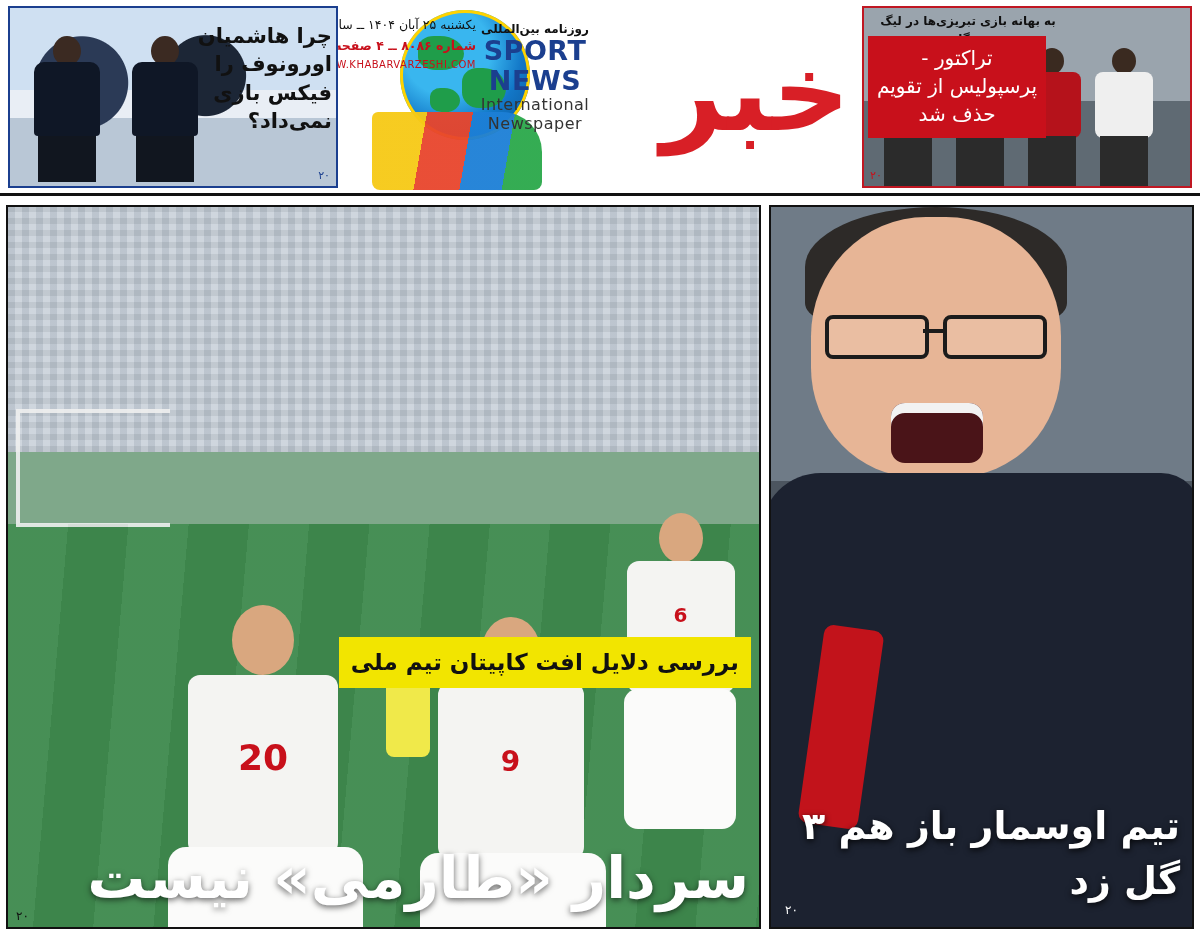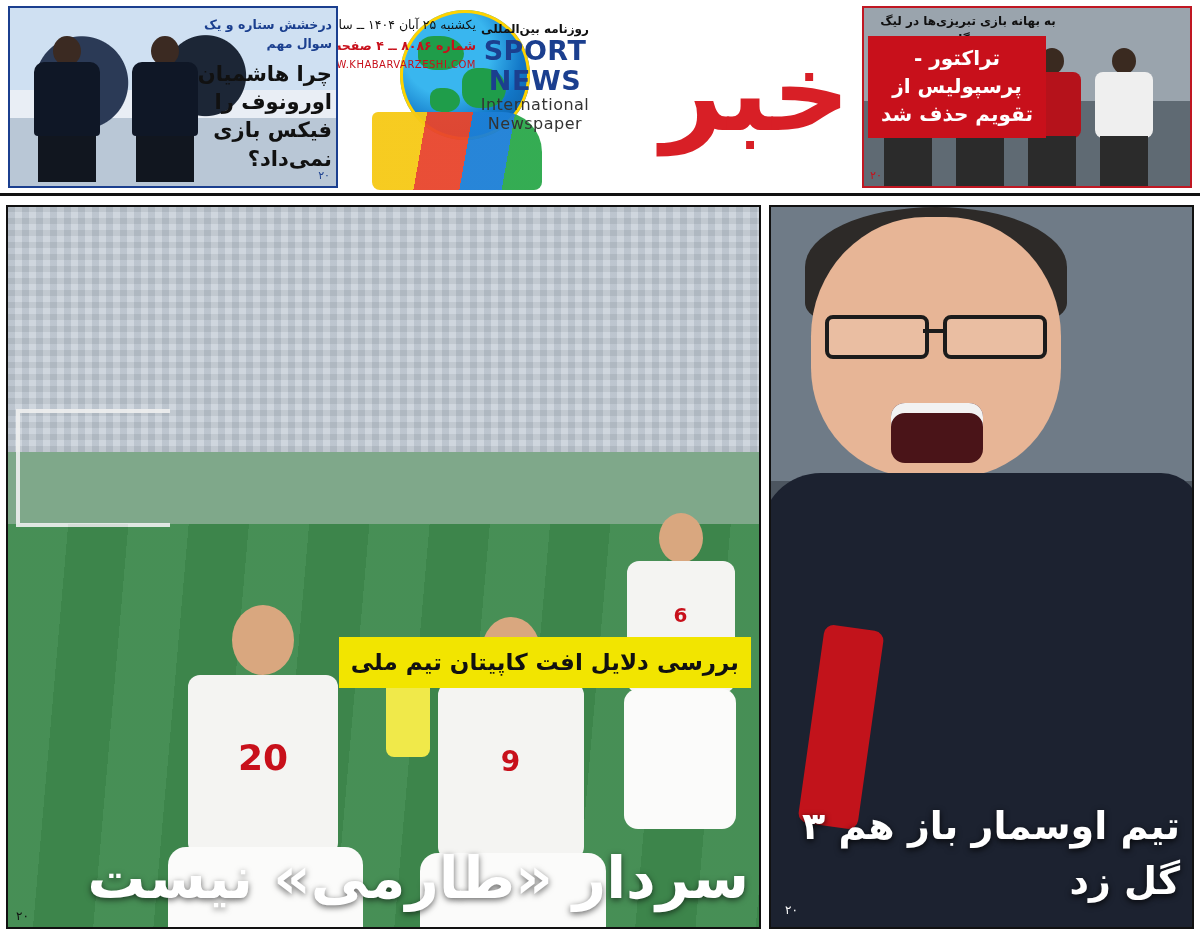--- a/index.html
+++ b/index.html
@@ -51,21 +51,21 @@
     width:58px;height:66px;border-radius:8px;}
   .pr-fig .legs{position:absolute;left:50%;top:90px;transform:translateX(-50%);
     width:48px;height:50px;background:#2b2b2b;}
   .pr-fig.r1{left:6px;} .pr-fig.r1 .torso{background:#b5121b;}
   .pr-fig.r2{left:78px;} .pr-fig.r2 .torso{background:#e8e8e8;}
   .pr-fig.r3{left:150px;} .pr-fig.r3 .torso{background:#b5121b;}
   .pr-fig.r4{left:222px;} .pr-fig.r4 .torso{background:#efefef;}
   .promo-right .redbox{position:absolute;left:4px;top:28px;width:178px;
     background:#c8101b;color:#fff;padding:8px 8px 10px;box-sizing:border-box;
     text-align:center;direction:rtl;}
-  .promo-right .redbox .hl{font-size:20px;font-weight:bold;line-height:1.4;}
+  .promo-right .redbox .hl{font-size:20px;font-weight:normal;line-height:1.4;}
   .promo-right .toptxt{position:absolute;left:6px;top:4px;width:196px;text-align:center;
     direction:rtl;font-size:12px;color:#111;font-weight:bold;line-height:1.5;}
   .promo-right .pgnum{position:absolute;left:6px;bottom:4px;font-size:11px;color:#c8101b;}
 
   
   .mast-center{position:absolute;left:340px;right:340px;top:0;height:196px;}
   .logo-title{position:absolute;right:10px;top:18px;width:330px;height:160px;
     color:#d81f26;font-weight:bold;font-size:108px;line-height:150px;text-align:right;
     direction:rtl;letter-spacing:-2px;}
   .globe{position:absolute;right:330px;top:10px;width:130px;height:130px;border-radius:50%;
@@ -227,21 +227,20 @@
             <span class="torso"></span>
             <span class="legs"></span>
           </div>
         <div class="pl-fig b">
             <span class="head"></span>
             <span class="torso"></span>
             <span class="legs"></span>
           </div>
       </div>
       <div class="txt">
-        <div class="kicker">درخشش ستاره و یک سوال مهم</div>
         <div class="headline">چرا هاشمیان اورونوف را فیکس بازی نمی‌داد؟</div>
       </div>
       <div class="pgnum">۲۰</div>
     </div>
   </div>
 
   <div class="body-area">
 
     <div class="col-right">
       <div class="coach">

